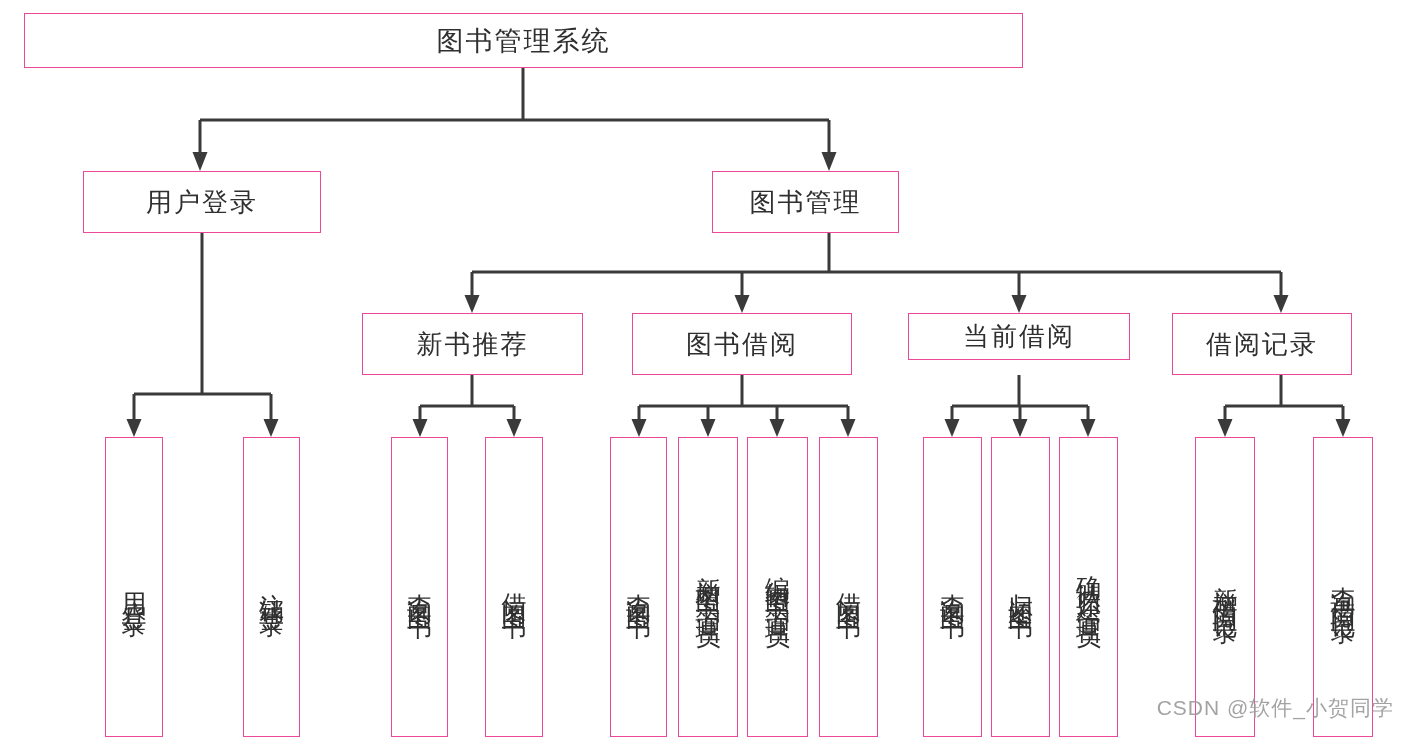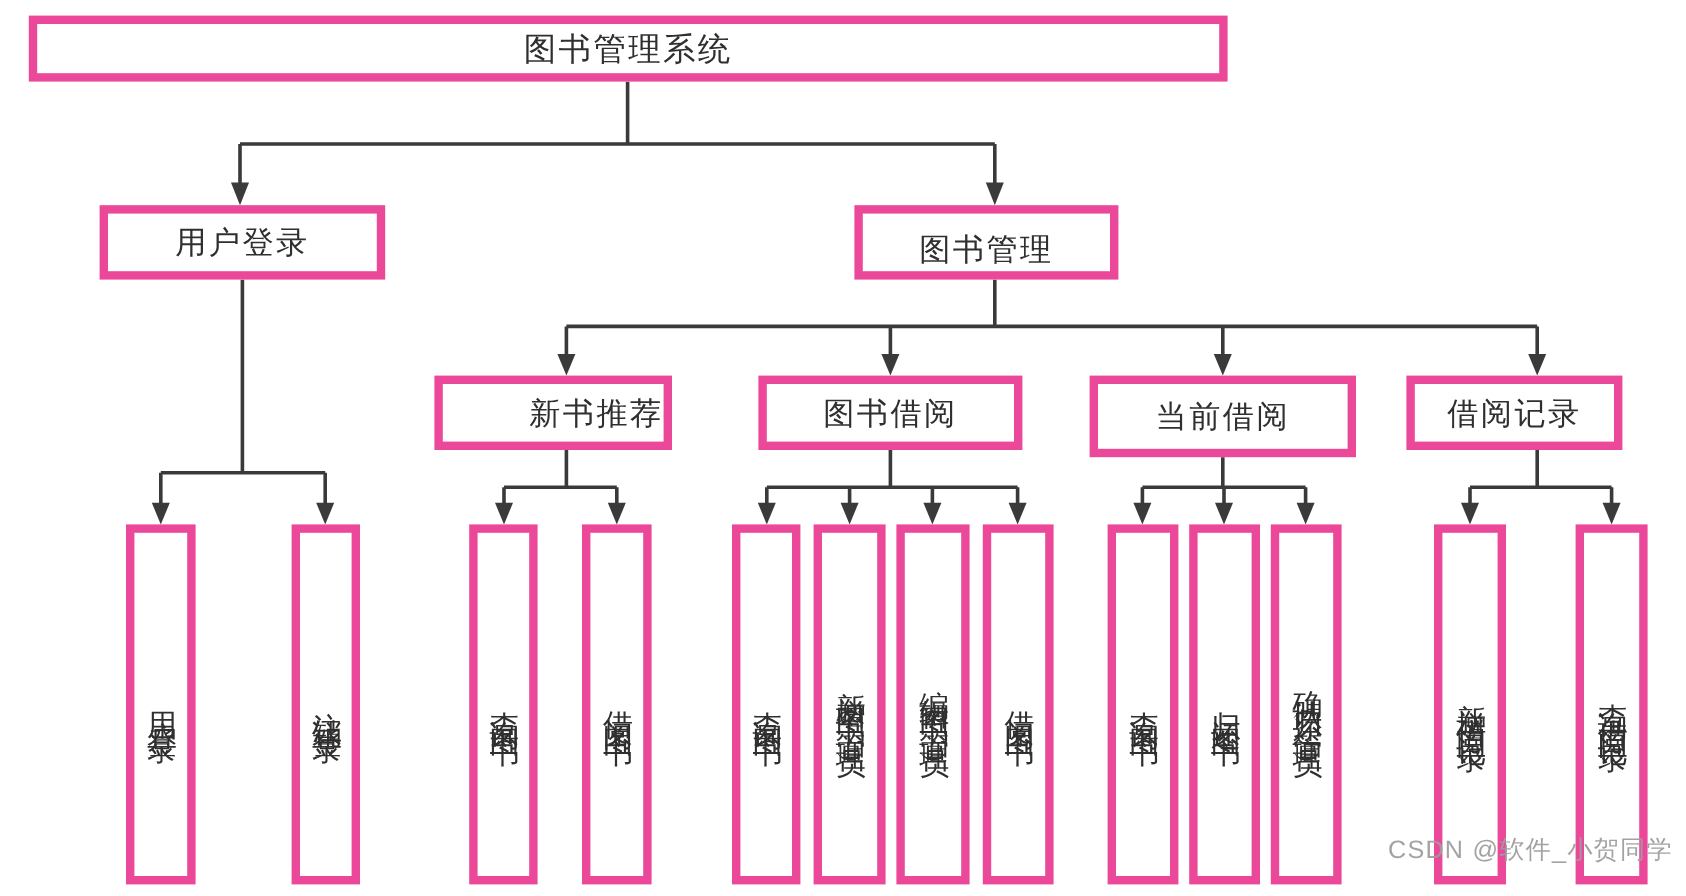--- a/index.html
+++ b/index.html
@@ -19,21 +19,21 @@
     position: absolute;
     left: 0;
     top: 0;
     width: 1405px;
     height: 747px;
     pointer-events: none;
   }
   .box {
     position: absolute;
     box-sizing: border-box;
-    border: 7px solid #ec4899;
+    border: 1px solid #ec4899;
     background: #ffffff;
     display: flex;
     align-items: center;
     justify-content: center;
     color: #2f2f2f;
   }
   .hlabel {
     font-size: 26px;
     letter-spacing: 2px;
     white-space: nowrap;
@@ -101,31 +101,31 @@
     </g>
   </svg>
 
   <div class="box root" style="left:24px; top:13px; width:999px; height:55px;">
     <span class="hlabel">图书管理系统</span>
   </div>
 
   <div class="box" style="left:83px; top:171px; width:238px; height:62px;">
     <span class="hlabel">用户登录</span>
   </div>
-  <div class="box" style="left:712px; top:171px; width:220px; height:62px;align-items:flex-end;">
+  <div class="box" style="left:712px; top:171px; width:187px; height:62px;">
     <span class="hlabel">图书管理</span>
   </div>
 
-  <div class="box" style="left:362px; top:313px; width:198px; height:62px;justify-content:flex-end;">
+  <div class="box" style="left:362px; top:313px; width:221px; height:62px;">
     <span class="hlabel">新书推荐</span>
   </div>
   <div class="box" style="left:632px; top:313px; width:220px; height:62px;">
     <span class="hlabel">图书借阅</span>
   </div>
-  <div class="box" style="left:908px; top:313px; width:222px; height:68px;">
+  <div class="box" style="left:908px; top:313px; width:222px; height:47px;">
     <span class="hlabel">当前借阅</span>
   </div>
   <div class="box" style="left:1172px; top:313px; width:180px; height:62px;">
     <span class="hlabel">借阅记录</span>
   </div>
 
   <div class="box leaf" style="left:105px; top:437px; width:58px; height:300px;">
     <span class="vlabel">用户登录</span>
   </div>
   <div class="box leaf" style="left:243px; top:437px; width:57px; height:300px;">

